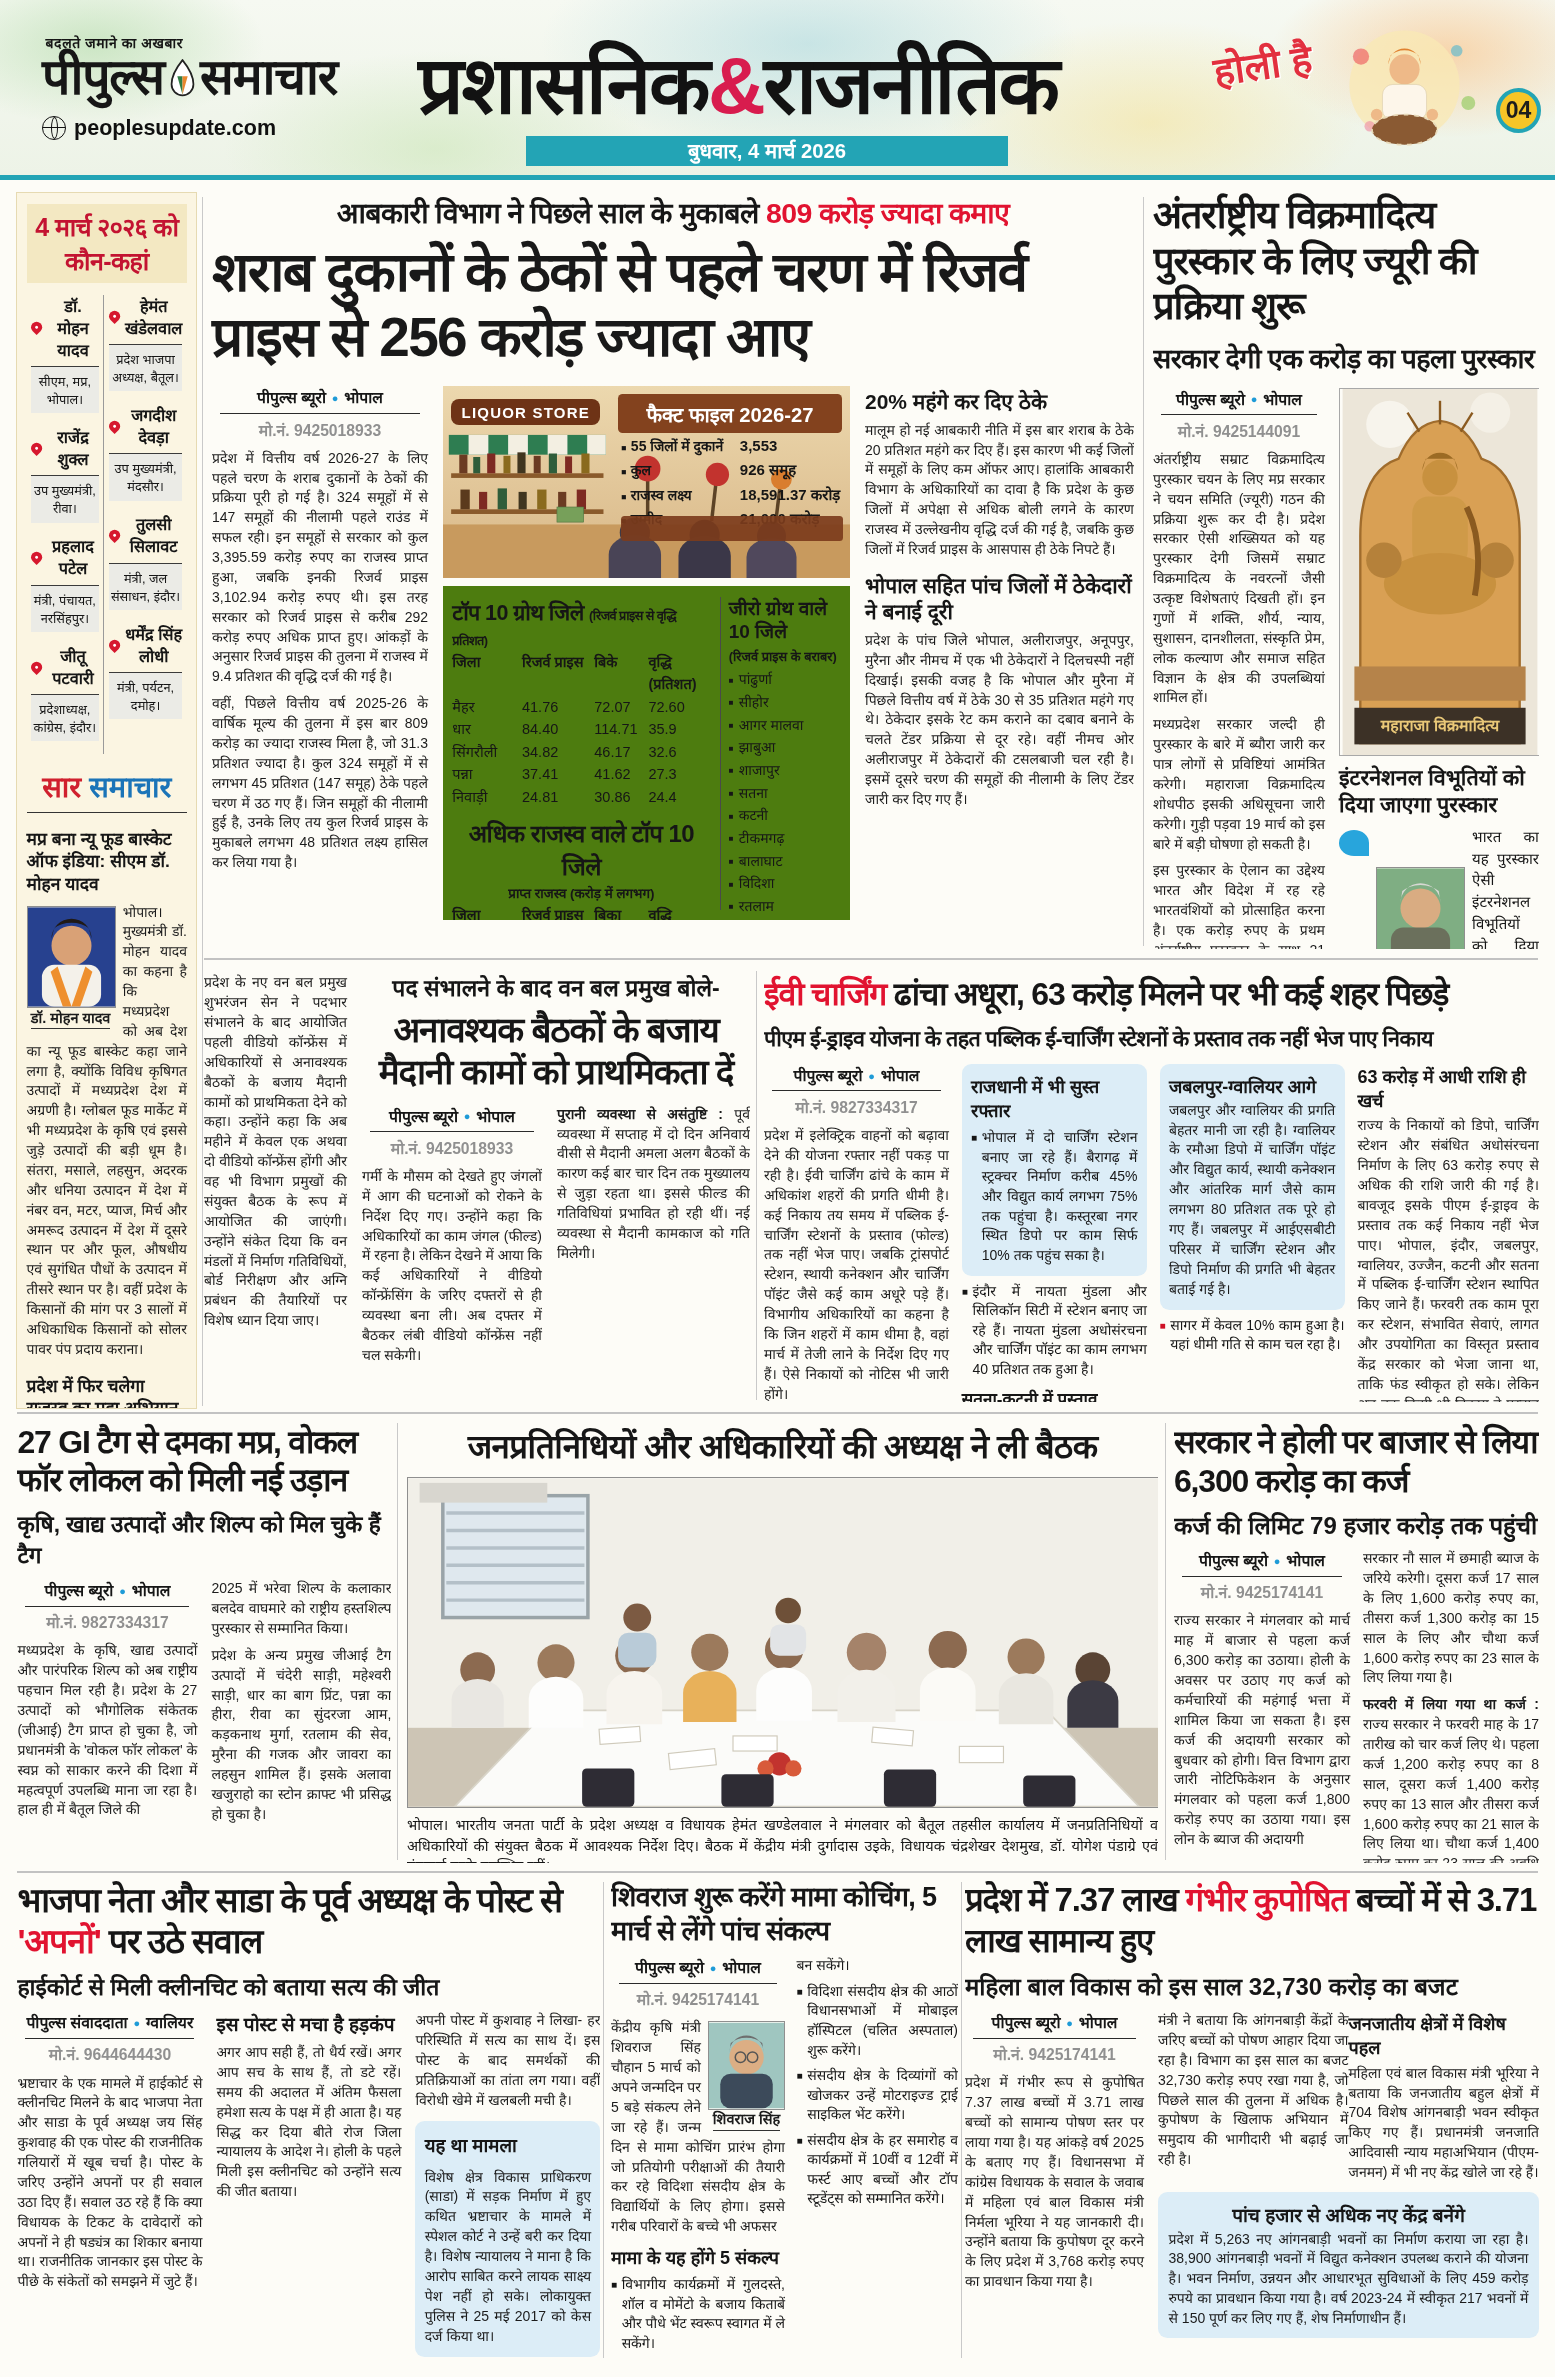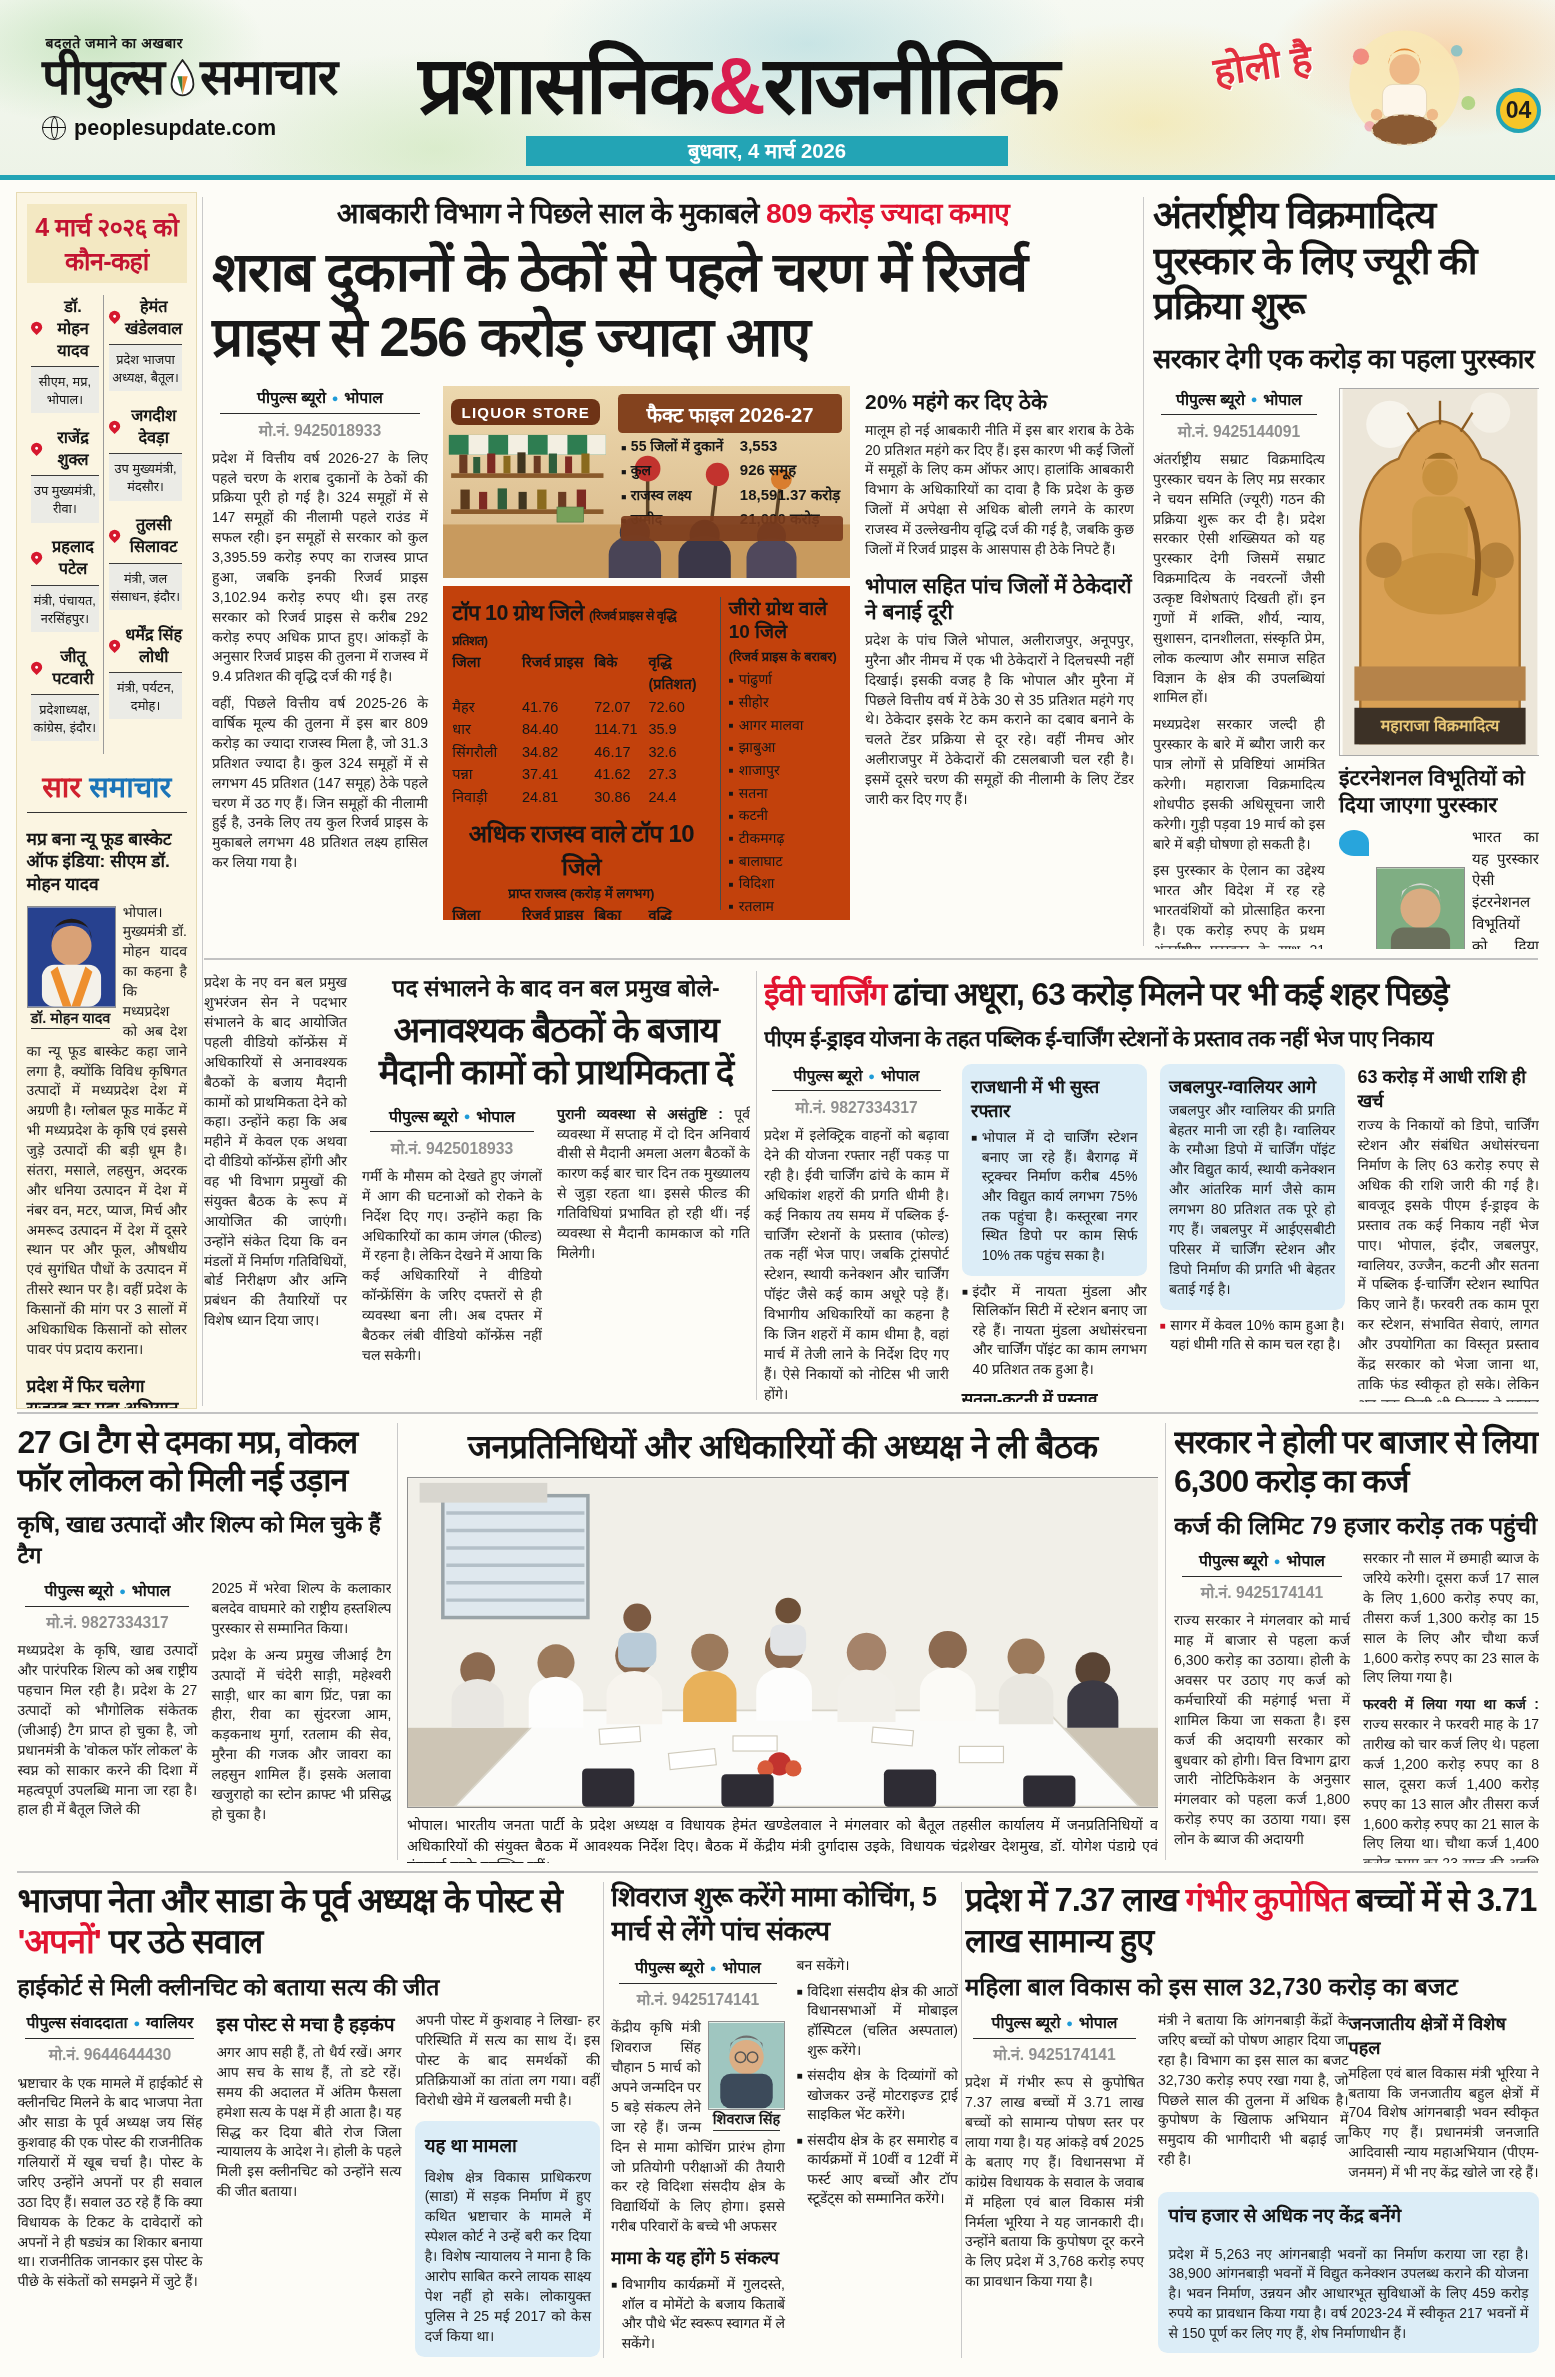--- a/index.html
+++ b/index.html
@@ -82,21 +82,21 @@
   .fb-sign{position:absolute;left:8.1px;top:12.8px;background:#6e3316;color:#fff;font-size:15px;font-weight:800;
            padding:4.6px 10.5px;border-radius:8px;letter-spacing:1.2px}
   .fb-title{position:absolute;left:175px;top:8.1px;width:224px;background:#83421e;color:#fff;font-size:20.3px;
             font-weight:800;text-align:center;padding:5.2px 0;border-radius:4.6px;box-sizing:border-box}
   .fb-items{position:absolute;left:178px;top:50px;width:223px}
   .fb-row{display:flex;font-size:14px;margin-bottom:4.1px;align-items:baseline}
   .fb-row::before{content:"■";font-size:8.7px;padding-right:4.6px}
   .fb-l{font-weight:800;width:109px;flex:none}
   .fb-v{font-weight:800;font-size:15px}
   .fb-bar{position:absolute;left:178px;bottom:37px;width:222px;height:25.6px;background:#7c3c1c;border-radius:3.5px;opacity:.92}
-  .tablespanel{display:flex;background:#c2410c;margin-top:8.1px;padding:10.5px 9.3px;box-sizing:border-box;
+  .tablespanel{display:flex;background:#4d7c0f;margin-top:8.1px;padding:10.5px 9.3px;box-sizing:border-box;
                height:334px;overflow:hidden}
   .tp-left{flex:1;padding-right:9.3px}
   .tp-right{width:121px;flex:none;border-left:1.7px solid #4a4a4a;padding-left:8px;box-sizing:border-box}
   .tg-title{font-size:21.5px;font-weight:800;letter-spacing:-0.6px}
   .tg-title small{font-size:12.8px;font-weight:700}
   .trow{display:flex;font-size:14.5px;line-height:1.55}
   .trow.head{font-weight:800}
   .trow .c1{width:27%}.trow .c2{width:28%}.trow .c3{width:21%}.trow .c4{width:24%}
   .tr2-title{text-align:center;font-size:24px;font-weight:800;margin-top:8.1px;letter-spacing:-0.6px}
   .tr2-note{text-align:center;font-size:13.4px;font-weight:700;margin:1.2px 0 2.3px}
@@ -171,21 +171,21 @@
   .nut-head{font-size:33px;font-weight:800;line-height:1.24;letter-spacing:-1.2px}
   .nut-head .red{color:#e11330}
   .nut-sub{font-size:24px;font-weight:800;margin-top:7px}
   .nut-cols{display:flex;gap:14px;margin-top:9.3px}
   .nut-c1{width:179px;flex:none}
   .nut-right{flex:1}
   .nut-rr{display:flex;}
   .nut-rr > div{flex:1}
   .nut-s2{font-size:18px;font-weight:800;margin-bottom:4.6px}
   .nut-box{background:#dcedf7;border-radius:9.3px;padding:9.3px 10.5px;margin-top:9.3px}
-  .nut-box-t{font-size:19px;font-weight:800;margin-bottom:17px}
+  .nut-box-t{text-align:center;font-size:19px;font-weight:800;margin-bottom:2px}
 </style>
 </head>
 <body>
 
 <div id="page">
 
   <div class="masthead">
     <div class="mh-left">
       <div class="tagline">बदलते जमाने का अखबार</div>
       <div class="logo">

